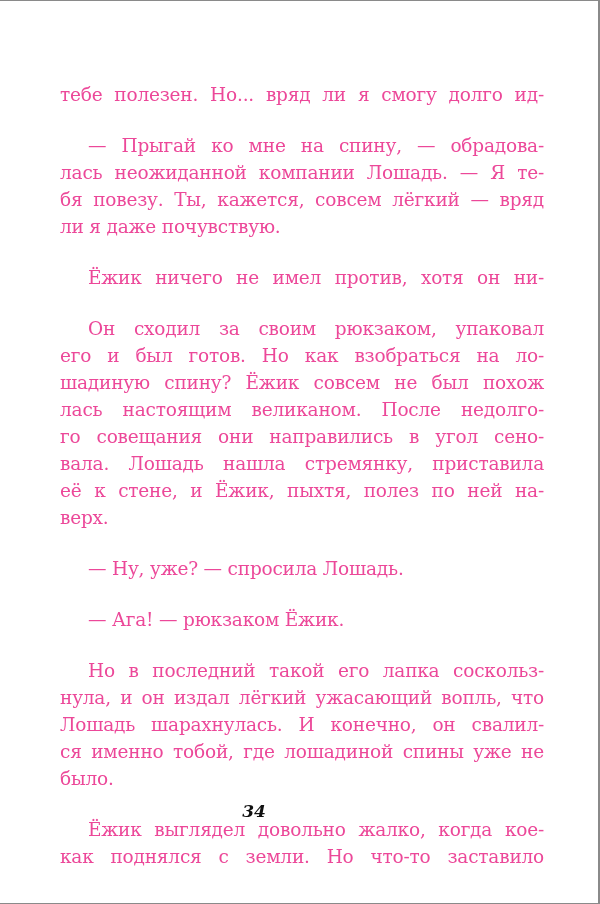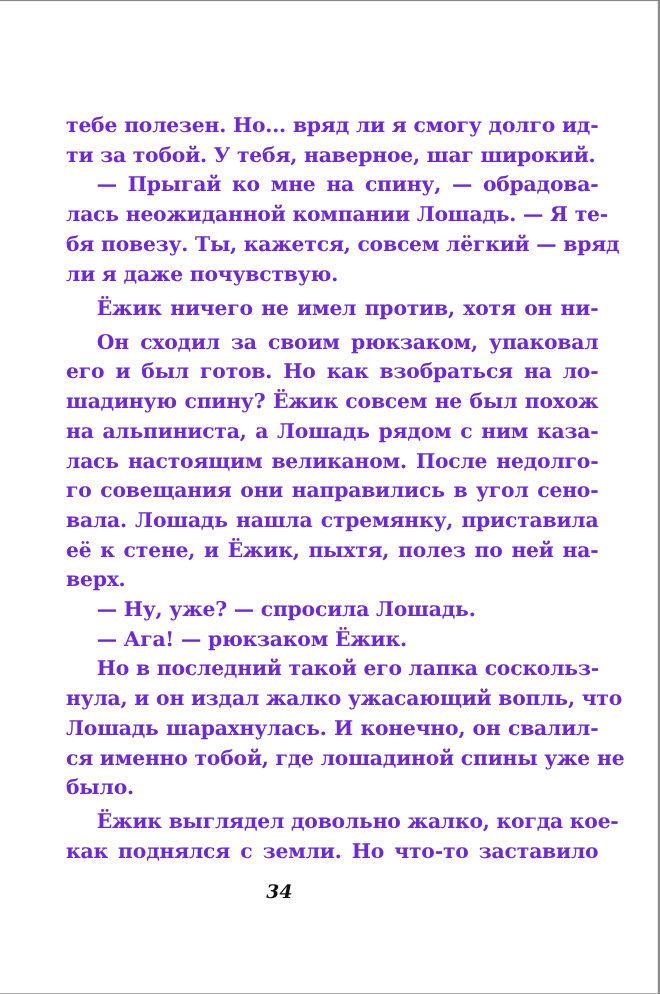--- a/index.html
+++ b/index.html
@@ -3,58 +3,56 @@
   <meta charset="utf-8">
   <style>
     html, body { margin: 0; padding: 0; background: #ffffff; }
     body { width: 600px; height: 904px; overflow: hidden; position: relative; }
     .page {
       position: absolute; left: 0; top: 0; width: 598px; height: 902px;
       border-top: 1px solid #8a8a8a; border-right: 2px solid #8a8a8a; border-bottom: 2px solid #8a8a8a;
       background: #ffffff;
     }
     .text {
-      position: absolute; left: 60px; top: 100px; width: 484px;
-      font-family: "DejaVu Serif", serif; font-size: 18.5px; font-weight: bold;
-      color: #6d28d9; line-height: 27px; letter-spacing: -0.2px;
+      position: absolute; left: 60px; top: 80px; width: 484px;
+      font-family: "DejaVu Serif", serif; font-size: 18.5px; font-weight: normal;
+      color: #ec4899; line-height: 27px; letter-spacing: -0.2px;
     }
     .line { display: block; white-space: nowrap; text-align: justify; text-align-last: justify; height: 27px; }
     .line.last { text-align-last: left; }
-    .line.indent { padding-left: 28px; }
+    .line.indent { padding-left: 28px; margin-top: 24px; }
     .gap { margin-top: 4px; }
     .page-number {
       position: absolute; left: 0; width: 508px; top: 800px; text-align: center;
       font-family: "DejaVu Serif", serif; font-style: italic; font-weight: bold; font-size: 17px; color: #111;
     }
   </style>
 </head>
 <body>
 
 <div class="page">
   <div class="text">
     <span class="line">тебе полезен. Но... вряд ли я смогу долго ид-</span>
-    <span class="line last">ти за тобой. У тебя, наверное, шаг широкий.</span>
     <span class="line indent">— Прыгай ко мне на спину, — обрадова-</span>
     <span class="line">лась неожиданной компании Лошадь. — Я те-</span>
     <span class="line">бя повезу. Ты, кажется, совсем лёгкий — вряд</span>
     <span class="line last">ли я даже почувствую.</span>
     <span class="line indent gap">Ёжик ничего не имел против, хотя он ни-</span>
     <span class="line indent gap">Он сходил за своим рюкзаком, упаковал</span>
     <span class="line">его и был готов. Но как взобраться на ло-</span>
     <span class="line">шадиную спину? Ёжик совсем не был похож</span>
-    <span class="line">на альпиниста, а Лошадь рядом с ним каза-</span>
     <span class="line">лась настоящим великаном. После недолго-</span>
     <span class="line">го совещания они направились в угол сено-</span>
     <span class="line">вала. Лошадь нашла стремянку, приставила</span>
     <span class="line">её к стене, и Ёжик, пыхтя, полез по ней на-</span>
     <span class="line last">верх.</span>
     <span class="line indent last">— Ну, уже? — спросила Лошадь.</span>
     <span class="line indent last">— Ага! — рюкзаком Ёжик.</span>
     <span class="line indent">Но в последний такой его лапка соскольз-</span>
-    <span class="line">нула, и он издал жалко ужасающий вопль, что</span>
+    <span class="line">нула, и он издал лёгкий ужасающий вопль, что</span>
     <span class="line">Лошадь шарахнулась. И конечно, он свалил-</span>
     <span class="line">ся именно тобой, где лошадиной спины уже не</span>
     <span class="line last">было.</span>
     <span class="line indent gap">Ёжик выглядел довольно жалко, когда кое-</span>
     <span class="line">как поднялся с земли. Но что-то заставило</span>
   </div>
   <div class="page-number">34</div>
 </div>
 
 </body></html>

